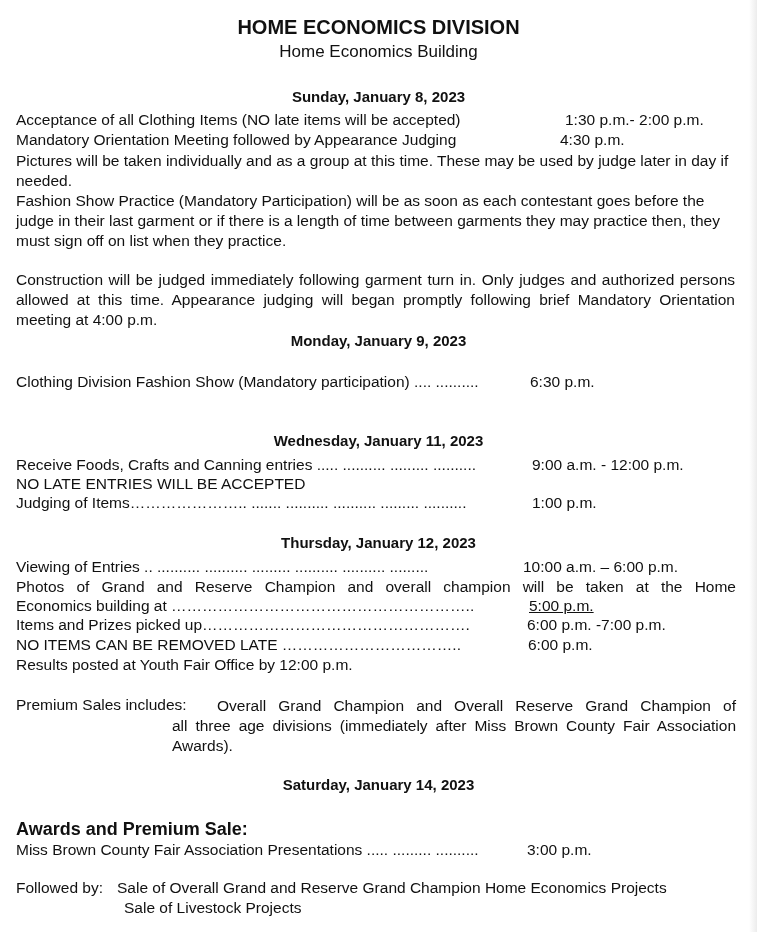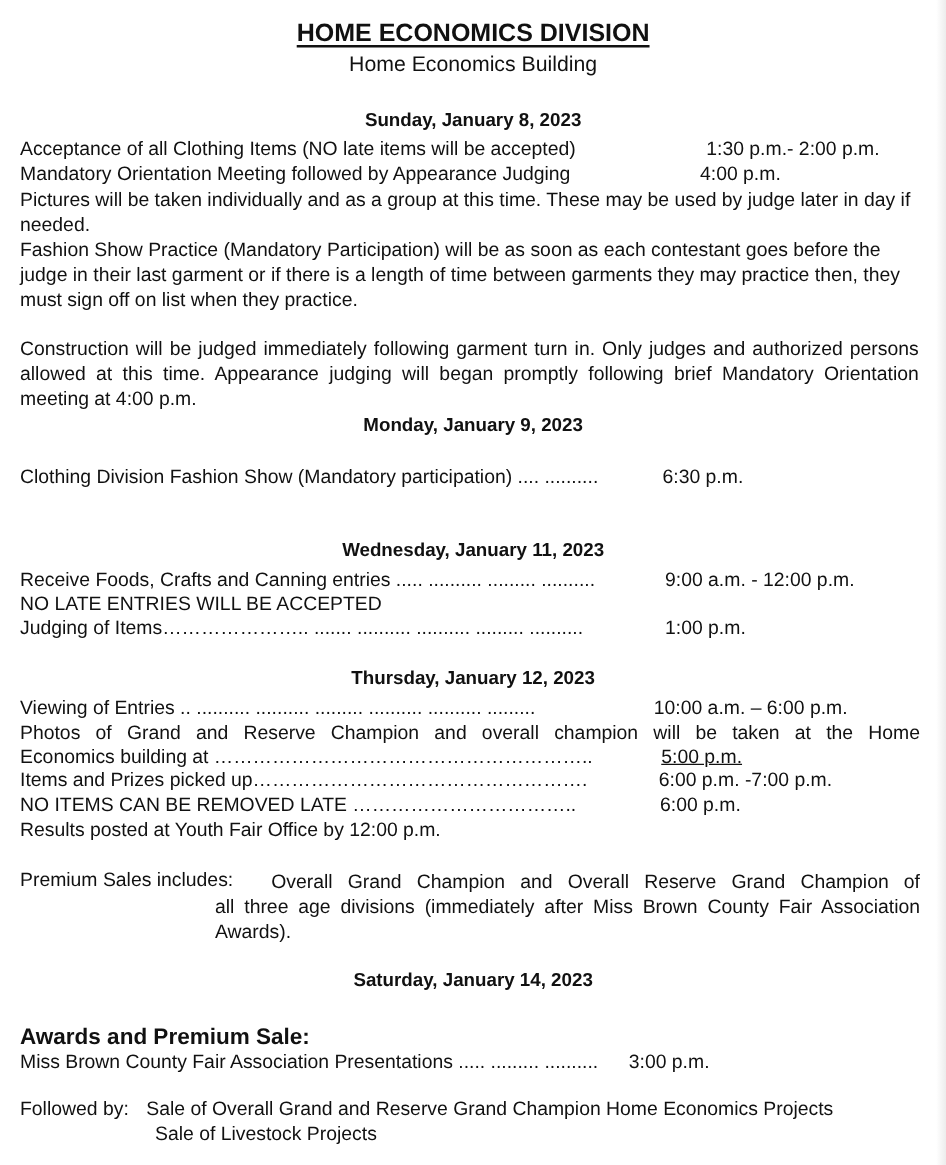--- a/index.html
+++ b/index.html
@@ -8,42 +8,42 @@
     background: #ffffff;
     font-family: "Liberation Sans", sans-serif;
     color: #111;
     position: relative;
   }
   .edge { position: absolute; right: 0; top: 0; width: 8px; height: 932px;
     background: linear-gradient(to right, #ffffff, #ececec); }
   .abs { position: absolute; white-space: nowrap; }
   .title { left: 0; width: 757px; text-align: center; top: 16px; font-size: 20px;
     font-weight: bold; }
-  .title span { text-decoration: underline; text-decoration-thickness: 2px; text-underline-offset: 3px; }
+  .title span { text-decoration-thickness: 2px; text-underline-offset: 3px; }
   .subtitle { left: 0; width: 757px; text-align: center; top: 42px; font-size: 17px; }
   .day { left: 0; width: 757px; text-align: center; font-size: 15px; font-weight: bold; }
   .line { font-size: 15.5px; left: 16px; }
   .para { position: absolute; left: 16px; width: 720px; font-size: 15.5px; line-height: 20px; }
   .justify { text-align: justify; text-align-last: left; }
   .time { font-size: 15.5px; }
   .h2 { left: 16px; font-size: 18px; font-weight: bold; }
 </style>
 </head>
 <body>
 
 <div class="edge"></div>
 
 <div class="abs title"><span>HOME ECONOMICS DIVISION</span></div>
 <div class="abs subtitle">Home Economics Building</div>
 
 <div class="abs day" style="top:88px;">Sunday, January 8, 2023</div>
 <div class="abs line" style="top:111px;">Acceptance of all Clothing Items (NO late items will be accepted)</div>
 <div class="abs time" style="top:111px; left:565px;text-align:right;">1:30 p.m.- 2:00 p.m.</div>
 <div class="abs line" style="top:131px;">Mandatory Orientation Meeting followed by Appearance Judging</div>
-<div class="abs time" style="top:131px; left:560px;">4:00 p.m.</div>
+<div class="abs time" style="top:131px; left:560px;">4:30 p.m.</div>
 <div class="para" style="top:151px; width:722px;">Pictures will be taken individually and as a group at this time. These may be used by judge later in day if needed.</div>
 <div class="para" style="top:191px; width:722px;">Fashion Show Practice (Mandatory Participation) will be as soon as each contestant goes before the judge in their last garment or if there is a length of time between garments they may practice then, they must sign off on list when they practice.</div>
 <div class="para justify" style="top:270px; width:719px;">Construction will be judged immediately following garment turn in. Only judges and authorized persons allowed at this time. Appearance judging will began promptly following brief Mandatory Orientation meeting at 4:00 p.m.</div>
 
 <div class="abs day" style="top:332px;">Monday, January 9, 2023</div>
 <div class="abs line" style="top:373px;">Clothing Division Fashion Show (Mandatory participation) .... ..........</div>
 <div class="abs time" style="top:373px; left:530px;">6:30 p.m.</div>
 
 <div class="abs day" style="top:432px;">Wednesday, January 11, 2023</div>
 <div class="abs line" style="top:456px;">Receive Foods, Crafts and Canning entries ..... .......... ......... ..........</div>
@@ -64,16 +64,16 @@
 <div class="abs time" style="top:636px; left:528px;">6:00 p.m.</div>
 <div class="abs line" style="top:656px;">Results posted at Youth Fair Office by 12:00 p.m.</div>
 
 <div class="abs line" style="top:696px;">Premium Sales includes:</div>
 <div class="para justify" style="top:696px; left:217px; width:519px; text-align-last: justify;">Overall Grand Champion and Overall Reserve Grand Champion of</div>
 <div class="para justify" style="top:716px; left:172px; width:564px;">all three age divisions (immediately after Miss Brown County Fair Association Awards).</div>
 
 <div class="abs day" style="top:776px;">Saturday, January 14, 2023</div>
 <div class="abs h2" style="top:819px;">Awards and Premium Sale:</div>
 <div class="abs line" style="top:841px;">Miss Brown County Fair Association Presentations ..... ......... ..........</div>
-<div class="abs time" style="top:841px; left:503px;">3:00 p.m.</div>
+<div class="abs time" style="top:841px; left:527px;">3:00 p.m.</div>
 <div class="abs line" style="top:879px;">Followed by:</div>
 <div class="abs time" style="top:879px; left:117px;">Sale of Overall Grand and Reserve Grand Champion Home Economics Projects</div>
 <div class="abs time" style="top:899px; left:124px;">Sale of Livestock Projects</div>
 
 </body></html>

